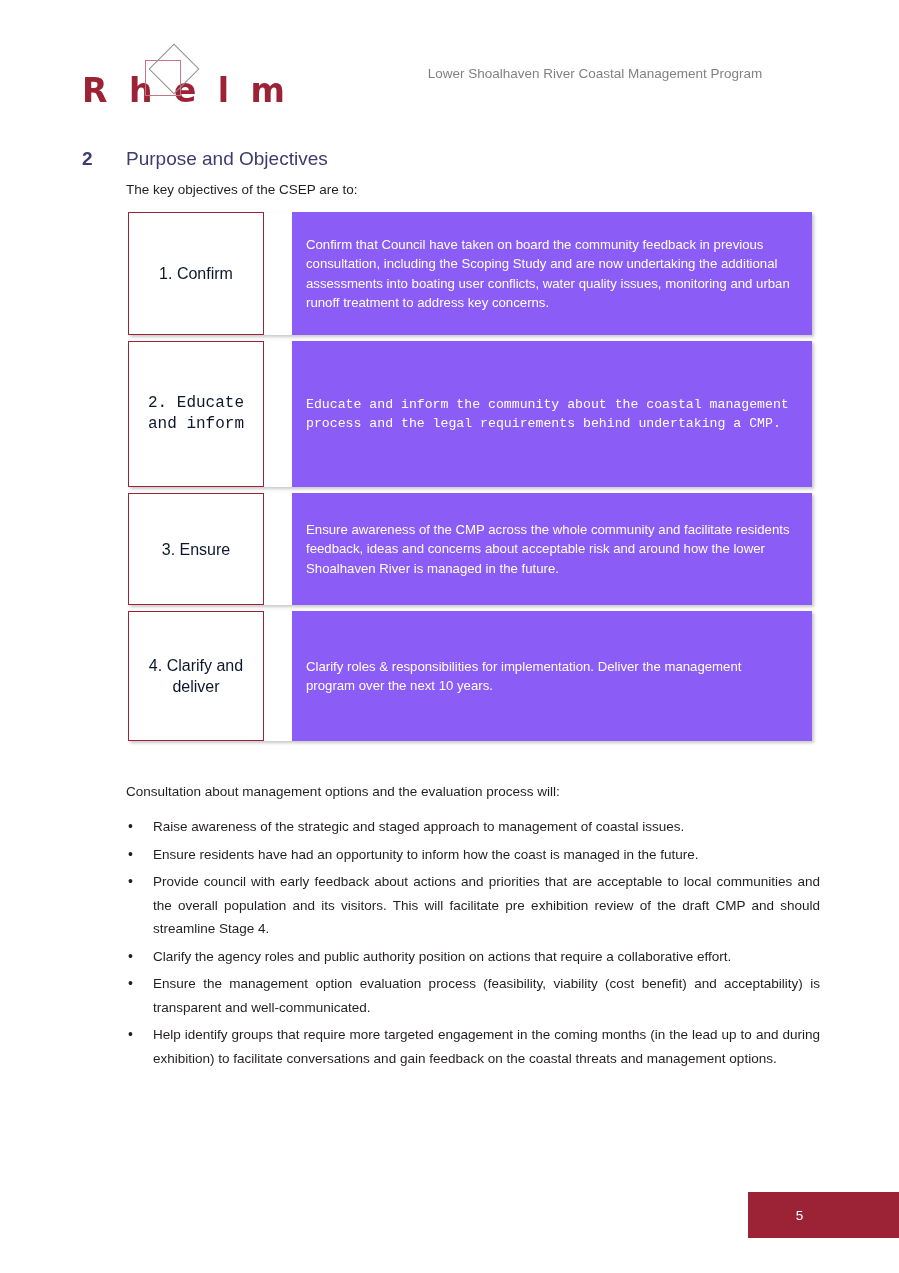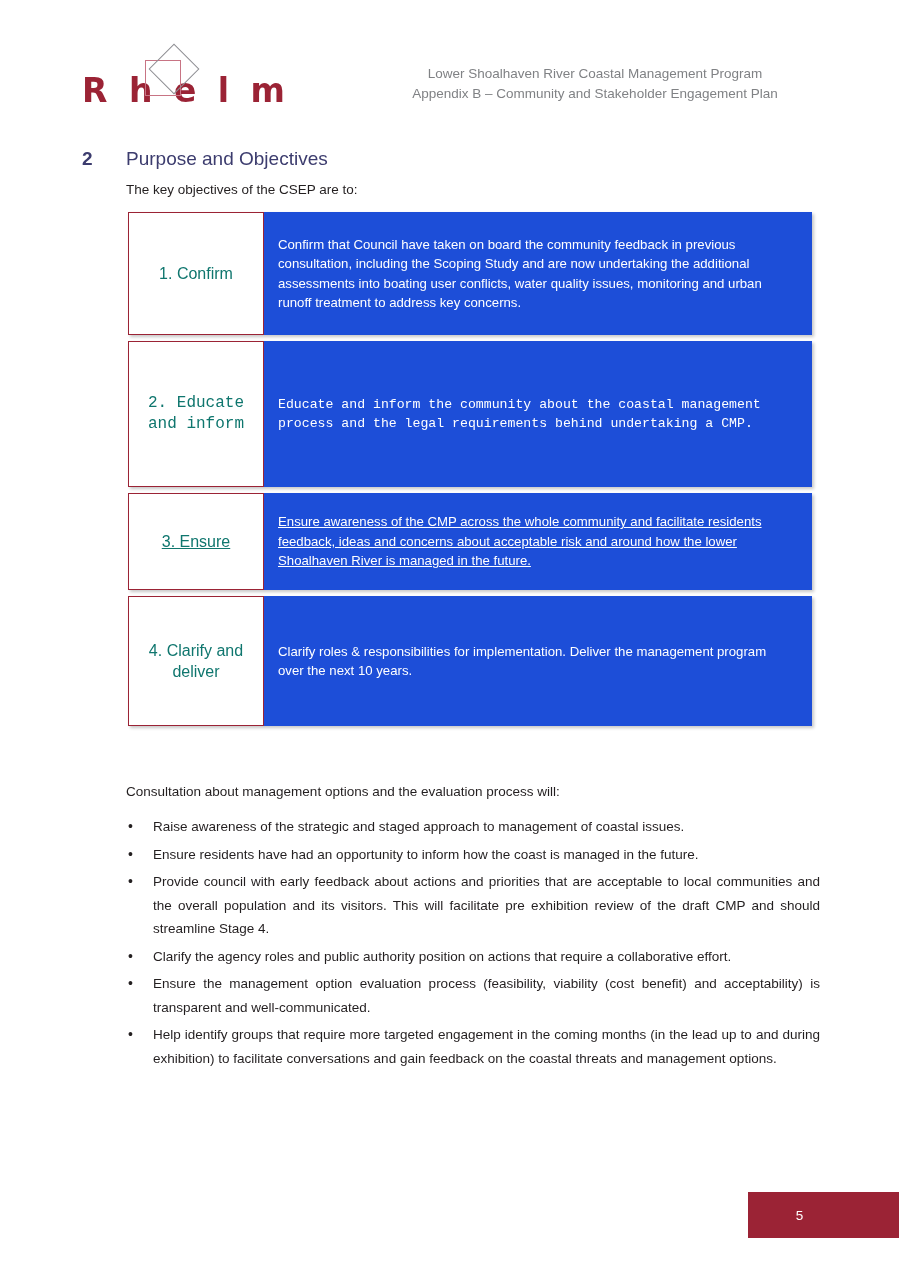--- a/index.html
+++ b/index.html
@@ -124,38 +124,39 @@
     flex: 0 0 136px;
     box-sizing: border-box;
     background: #ffffff;
     border: 1.6px solid #9B2335;
     display: flex;
     align-items: center;
     justify-content: center;
     text-align: center;
     font-size: 16px;
     line-height: 21px;
-    color: #0f766e;
+    color: #0f172a;
     padding: 4px 6px;
   }
   .obj-body {
     flex: 1 1 auto;
-    background: #1d4ed8;
+    background: #8b5cf6;
     color: #ffffff;
     font-size: 13.2px;
     line-height: 19.5px;
     display: flex;
     align-items: center;
     padding: 10px 18px 10px 14px;
     box-sizing: border-box;
+    margin-left: 28px;
   }
 
   .obj-row.r1 .obj-label, .obj-row.r1 .obj-body { height: 123px; }
   .obj-row.r2 .obj-label, .obj-row.r2 .obj-body { height: 146px; font-family: Liberation Mono, monospace; }
-  .obj-row.r3 .obj-label, .obj-row.r3 .obj-body { height: 97px; text-decoration: underline; }
+  .obj-row.r3 .obj-label, .obj-row.r3 .obj-body { height: 112px; }
   .obj-row.r4 .obj-label, .obj-row.r4 .obj-body { height: 130px; }
 
   
   .consult {
     position: absolute;
     left: 126px;
     top: 782px;
     width: 694px;
   }
   .consult-lead {
@@ -214,21 +215,20 @@
 <div class="page-header">
 
   <div class="logo">
     <div class="logo-wordmark">R h e l m</div>
     <div class="logo-square"></div>
     <div class="logo-diamond"></div>
   </div>
 
   <div class="header-lines">
     <div>Lower Shoalhaven River Coastal Management Program</div>
-    <div>Appendix B – Community and Stakeholder Engagement Plan</div>
   </div>
 
 </div>
 
 <div class="section-head">
   <span class="section-num">2</span><span class="section-title">Purpose and Objectives</span>
 </div>
 
 <div class="intro-line">The key objectives of the CSEP are to:</div>
 

